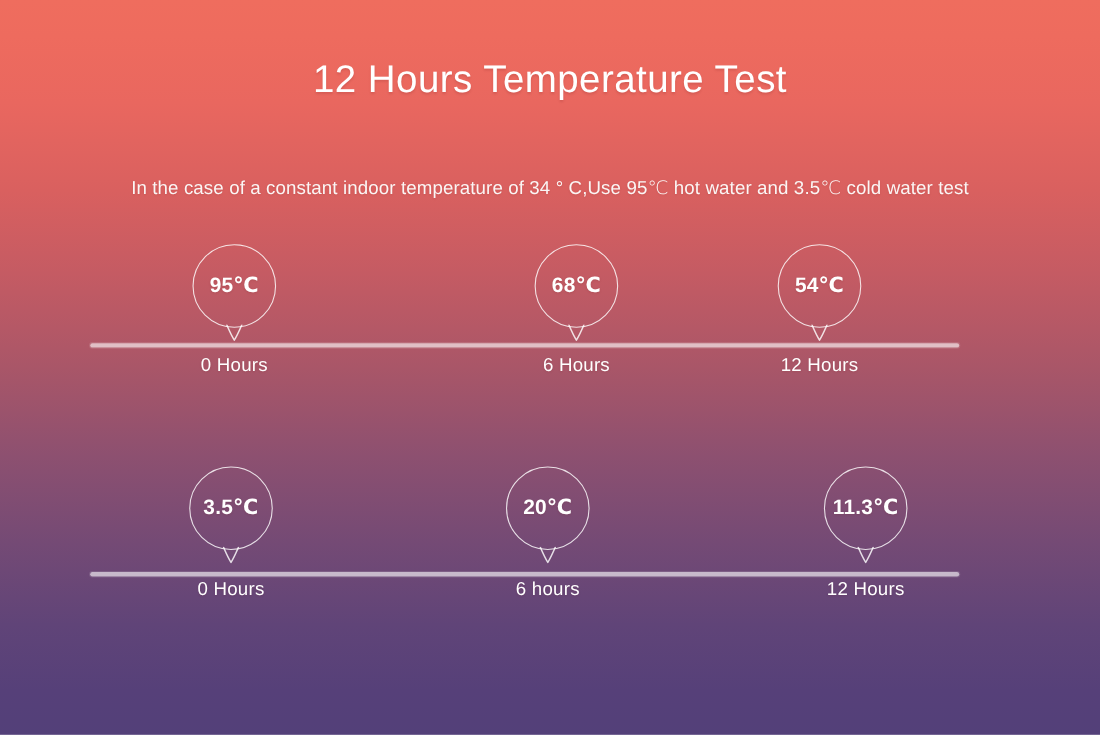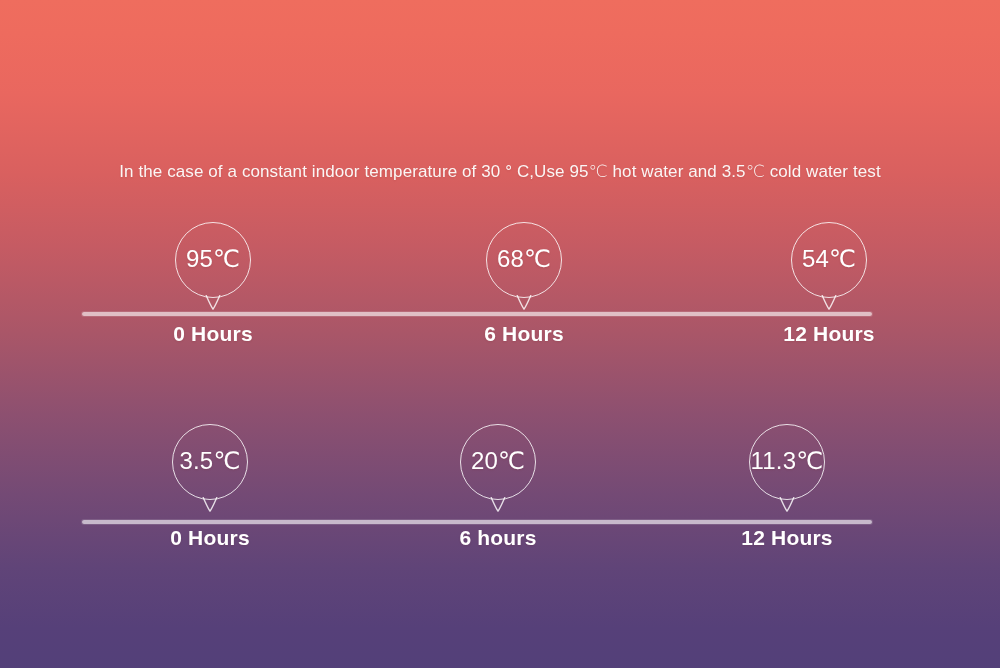--- a/index.html
+++ b/index.html
@@ -111,60 +111,61 @@
     height: 76px;
     margin: 0 auto;
     border: 1.4px solid rgba(255,255,255,0.82);
     border-radius: 50%;
     box-sizing: border-box;
     display: flex;
     align-items: center;
     justify-content: center;
   }
   .bubble-value {
-    font-size: 24px;
-    font-weight: 400;
+    font-size: 19px;
+    font-weight: 700;
     letter-spacing: 0.2px;
     color: #ffffff;
     text-shadow: 0 1px 2px rgba(110,40,40,0.18);
     white-space: nowrap;
     position: relative;
     top: -1px;
   }
   
   .bubble-tail {
     position: absolute;
     left: 50%;
     bottom: -14px;
     margin-left: -8px;
     width: 16px;
     height: 16px;
     overflow: visible;
   }
 
   .marker-label {
     margin-top: 22px;
-    font-size: 21px;
-    font-weight: 700;
+    font-size: 17px;
+    font-weight: 400;
     letter-spacing: 0.2px;
     color: #ffffff;
     text-shadow: 0 1px 2px rgba(110,40,40,0.16);
     white-space: nowrap;
   }
   #section-hot  .marker-label { margin-top: 24px; }
   #section-cold .marker-label { margin-top: 26px; }
 </style>
 </head>
 <body>
 
 <div id="poster">
 
-
-
-  <div class="description">In the case of a constant indoor temperature of 30 ° C,Use 95℃ hot water and 3.5℃ cold water test</div>
+  <div class="title">12 Hours Temperature Test</div>
+
+
+  <div class="description">In the case of a constant indoor temperature of 34 ° C,Use 95℃ hot water and 3.5℃ cold water test</div>
 
   <div class="section" id="section-hot">
     <div class="axis-line"></div>
     <div class="markers" id="markers-hot">
         <div class="marker" style="left: 213px;">
           <div class="bubble">
             <span class="bubble-value">95℃</span>
             <span class="bubble-tail"><svg width="16" height="16" viewBox="0 0 16 16">
                 <path d="M1.2 0.5 C 3.6 6.0, 6.0 11.2, 8.0 14.2 C 10.0 11.2, 12.4 6.0, 14.8 0.5" fill="none" stroke="rgba(255,255,255,0.82)" stroke-width="1.4" stroke-linecap="round" stroke-linejoin="round"></path>
               </svg></span>
@@ -173,21 +174,21 @@
         </div>
         <div class="marker" style="left: 524px;">
           <div class="bubble">
             <span class="bubble-value">68℃</span>
             <span class="bubble-tail"><svg width="16" height="16" viewBox="0 0 16 16">
                 <path d="M1.2 0.5 C 3.6 6.0, 6.0 11.2, 8.0 14.2 C 10.0 11.2, 12.4 6.0, 14.8 0.5" fill="none" stroke="rgba(255,255,255,0.82)" stroke-width="1.4" stroke-linecap="round" stroke-linejoin="round"></path>
               </svg></span>
           </div>
           <div class="marker-label">6 Hours</div>
         </div>
-        <div class="marker" style="left: 829px;">
+        <div class="marker" style="left: 745px;">
           <div class="bubble">
             <span class="bubble-value">54℃</span>
             <span class="bubble-tail"><svg width="16" height="16" viewBox="0 0 16 16">
                 <path d="M1.2 0.5 C 3.6 6.0, 6.0 11.2, 8.0 14.2 C 10.0 11.2, 12.4 6.0, 14.8 0.5" fill="none" stroke="rgba(255,255,255,0.82)" stroke-width="1.4" stroke-linecap="round" stroke-linejoin="round"></path>
               </svg></span>
           </div>
           <div class="marker-label">12 Hours</div>
         </div>
       </div>
   </div>

